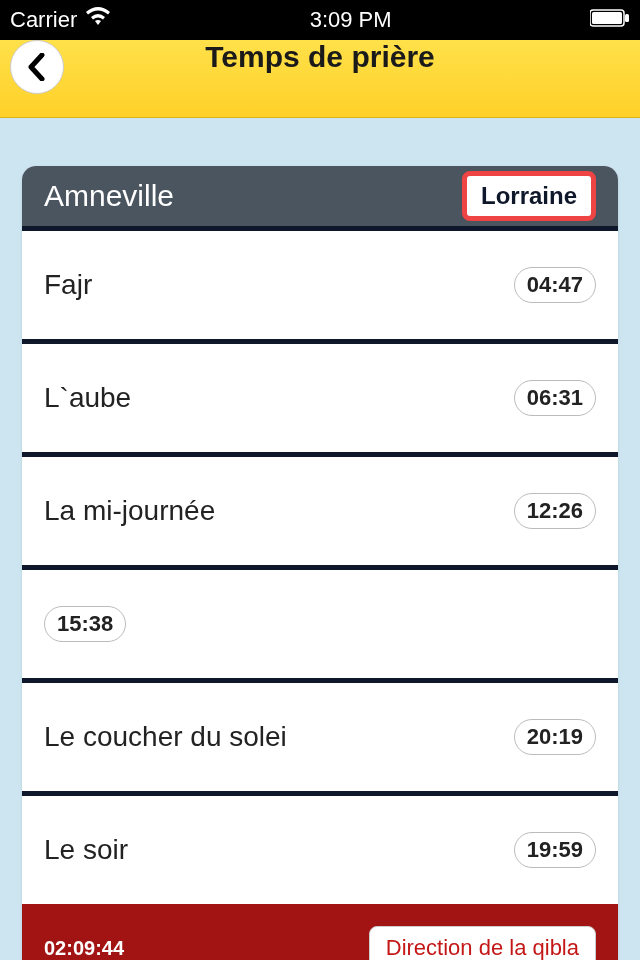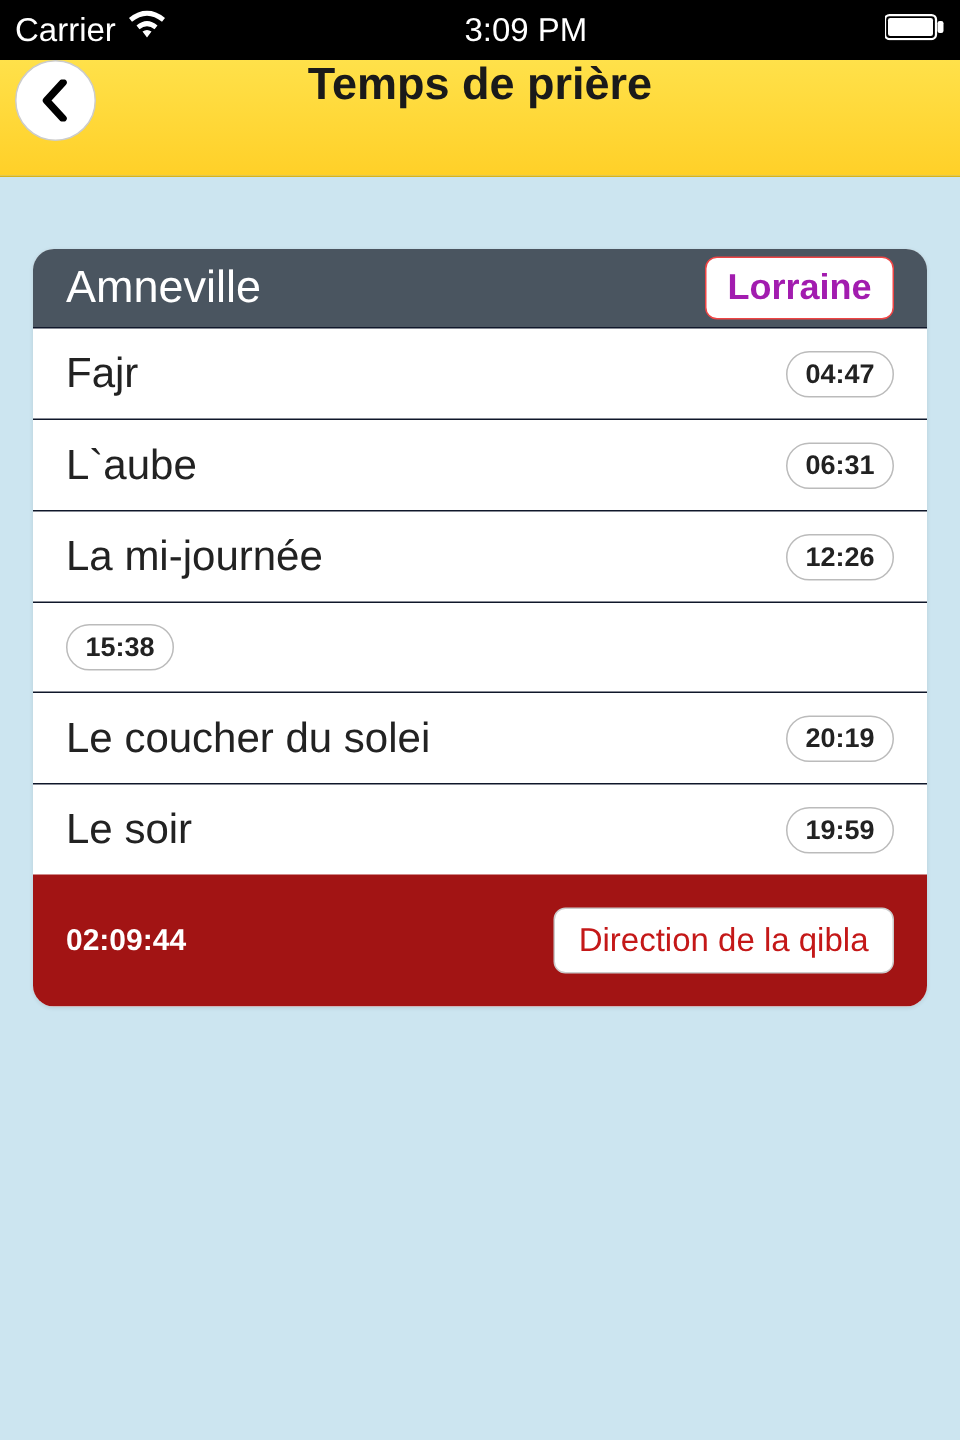--- a/index.html
+++ b/index.html
@@ -70,46 +70,46 @@
       align-items: center;
       justify-content: space-between;
     }
     .city-name {
       color: #fff;
       font-size: 30px;
       font-weight: 500;
     }
     .region-badge {
       background: #fff;
-      border: 1px solid #ef4444;
+      border: 5px solid #ef4444;
       border-radius: 8px;
       padding: 6px 14px;
       font-size: 24px;
       font-weight: 700;
-      color: #a21caf;
+      color: #0f172a;
       text-align: center;
     }
     .prayer-row {
       display: flex;
       align-items: center;
       justify-content: space-between;
-      padding: 14px 22px;
-      border-top: 1px solid #0f172a;
+      padding: 36px 22px;
+      border-top: 5px solid #0f172a;
     }
     .prayer-row:first-of-type { border-top: none; }
     .prayer-name {
       font-size: 28px;
       color: #222;
     }
     .time-badge {
       background: #fff;
       border: 1px solid #bbb;
       border-radius: 18px;
       padding: 4px 12px;
-      font-size: 18px;
+      font-size: 22px;
       font-weight: 700;
       color: #222;
     }
     .card-footer {
       background: #a21414;
       padding: 22px 22px;
       display: flex;
       align-items: center;
       justify-content: space-between;
     }

